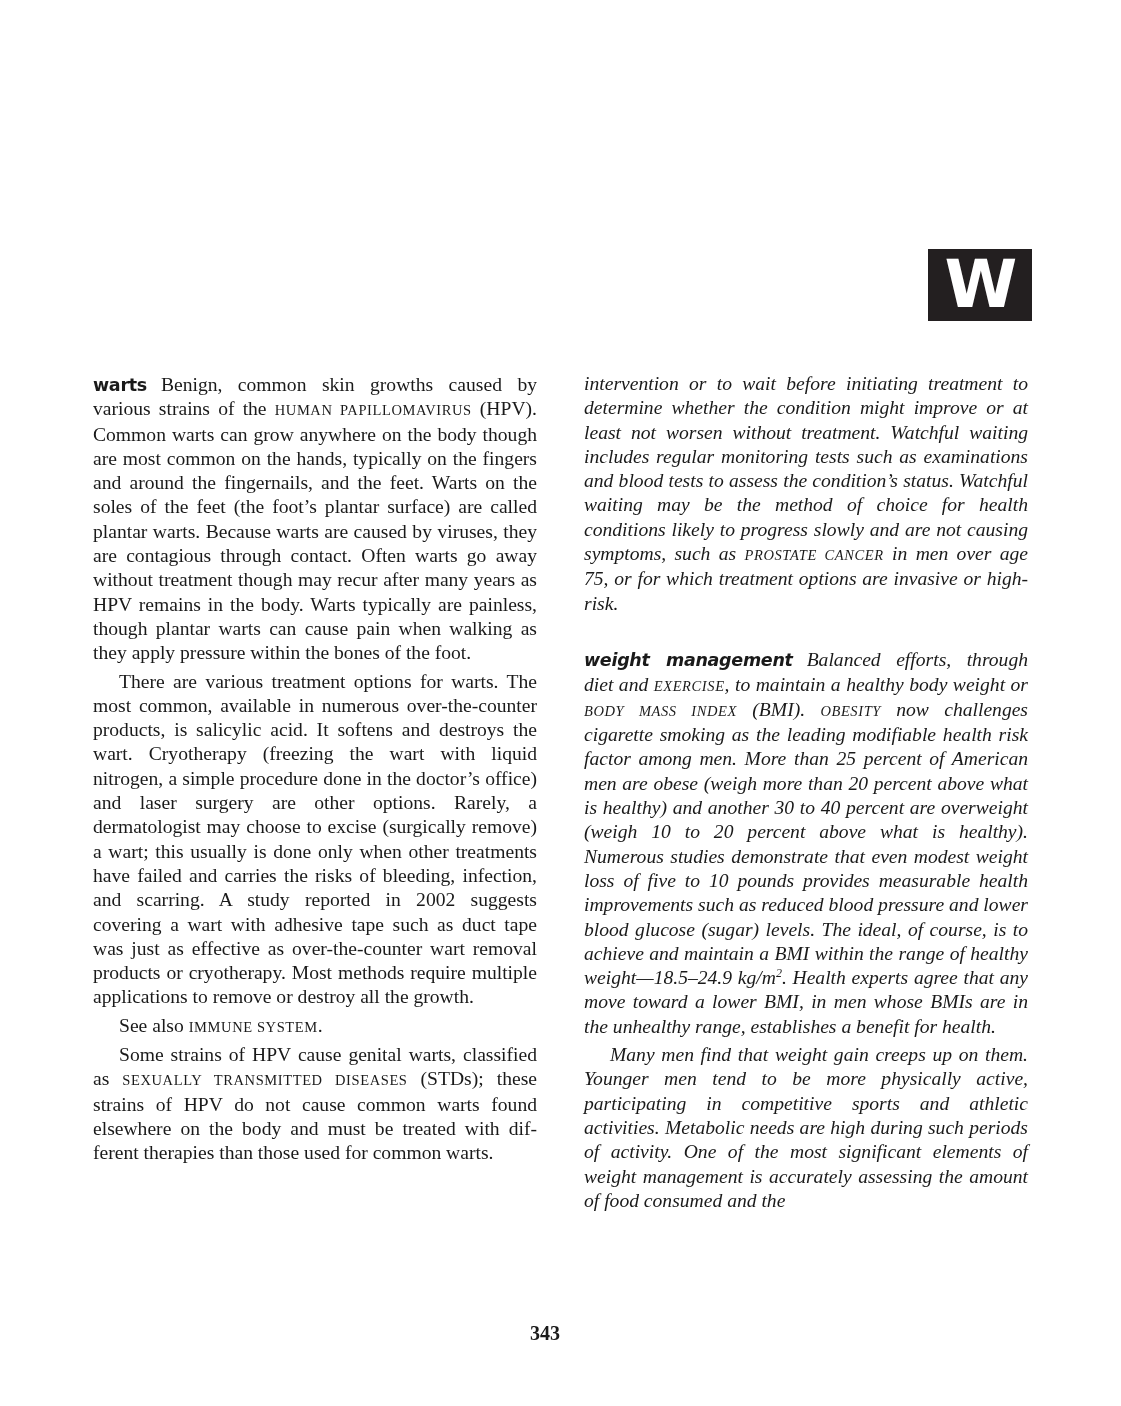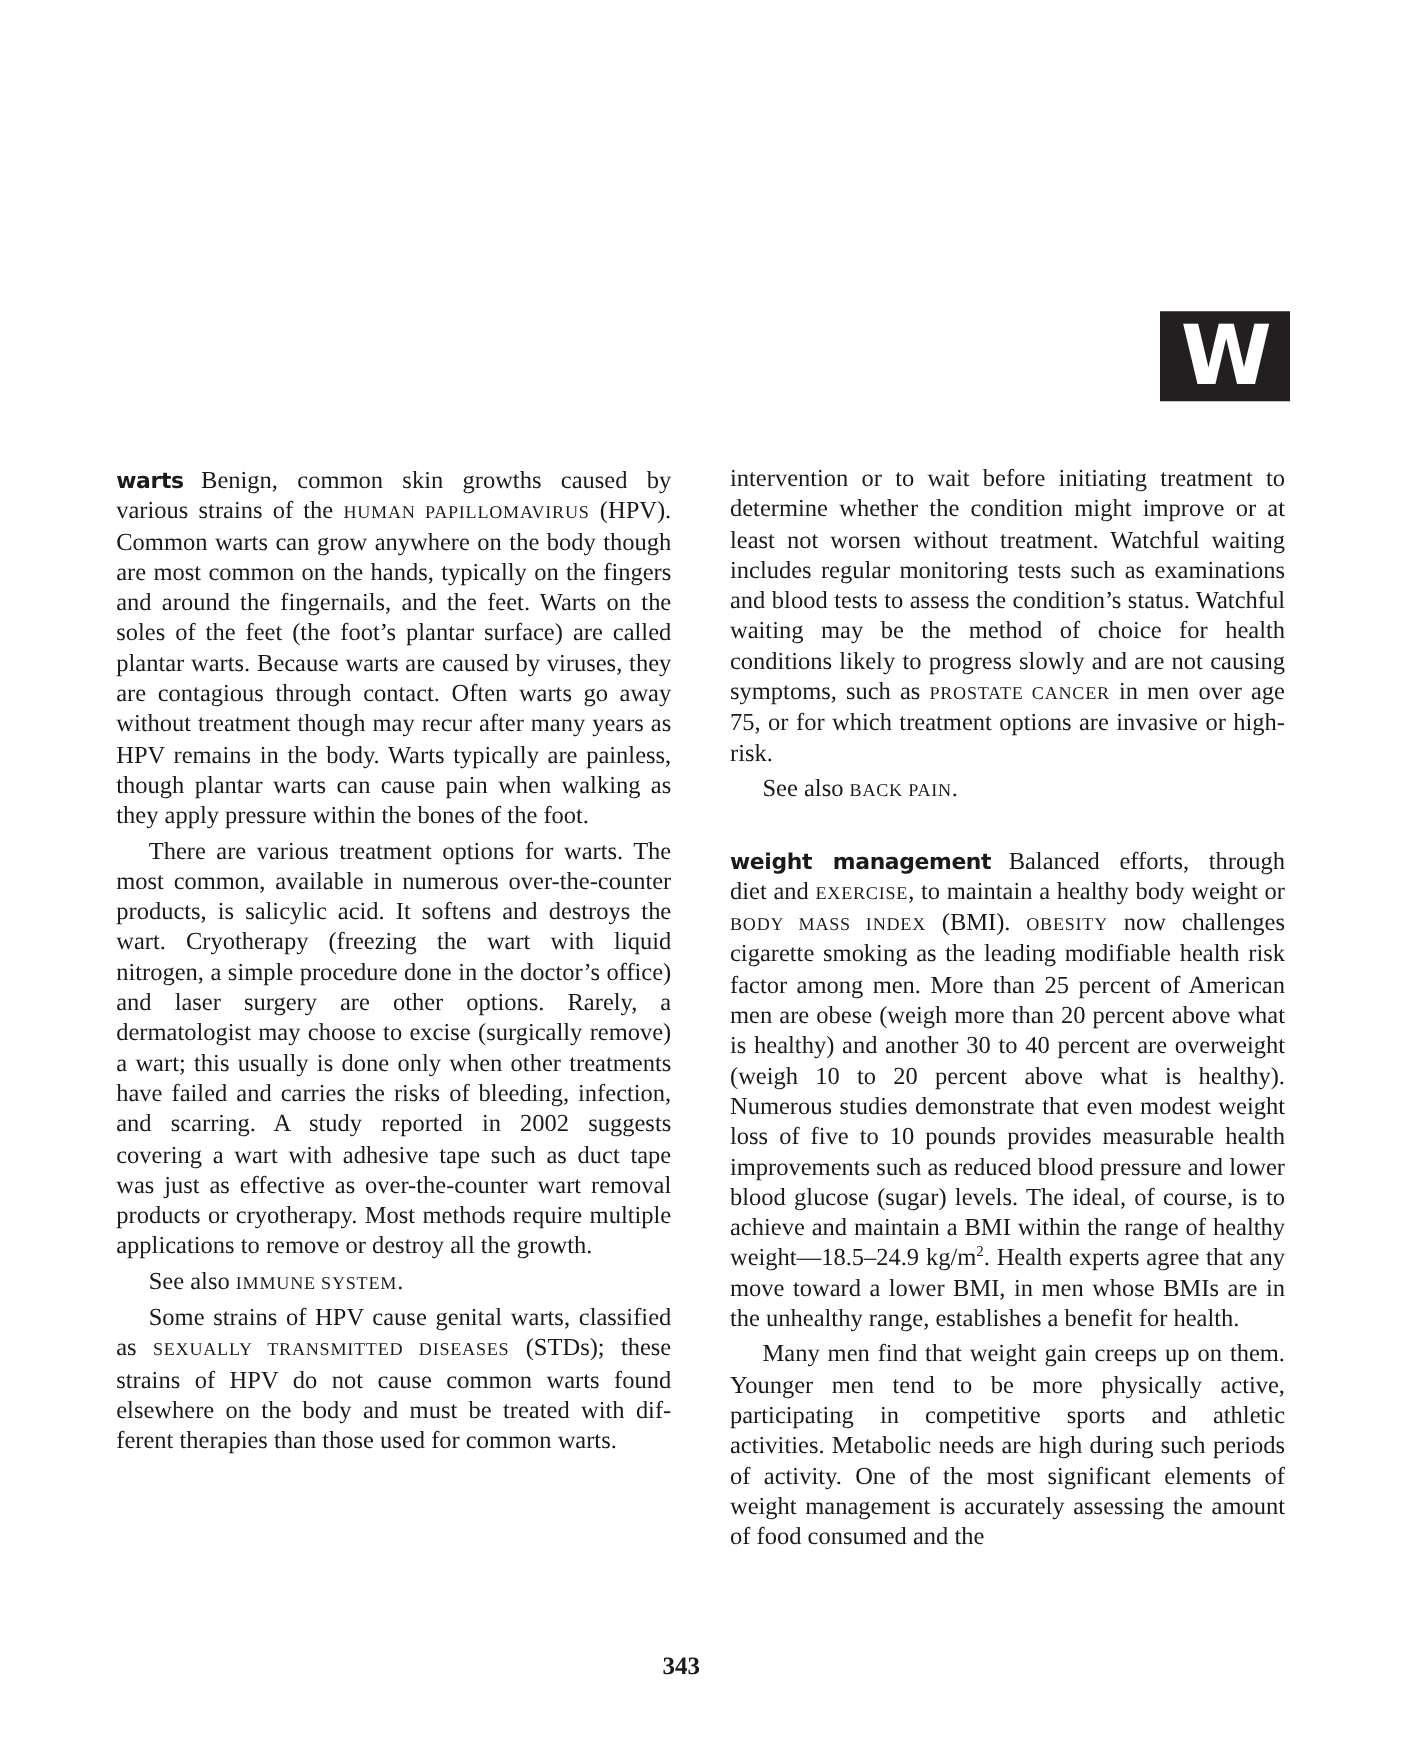--- a/index.html
+++ b/index.html
@@ -9,21 +9,21 @@
     background: #231f20; color: #ffffff;
     font-family: "DejaVu Sans", sans-serif; font-weight: bold;
     font-size: 66px; line-height: 72px; text-align: center; letter-spacing: -2px;
   }
   .col {
     position: absolute; top: 369px; width: 452px;
     font-family: "Liberation Serif", serif; font-size: 19.6px; line-height: 24.3px;
     text-align: justify; hyphens: manual;
   }
   .col-left { left: 89px; }
-  .col-right { left: 580px; top: 368px; }
+  .col-right { left: 580px; top: 368px; font-style: italic; }
   .col p { margin: 4px; }
   .col p.indent { text-indent: 26px; }
   .entry-gap { height: 24.3px; }
   .term {
     font-family: "DejaVu Sans", sans-serif; font-weight: bold; font-size: 17.5px;
     letter-spacing: -0.3px; margin-right: 14px;
   }
   .sc { font-size: 14.5px; letter-spacing: 0.6px; text-transform: uppercase; }
   sup { font-size: 12px; line-height: 0; vertical-align: 7px; }
   .page-number {
@@ -42,21 +42,20 @@
     <p class="indent">There are various treatment options for warts. The most common, available in numerous over-the-counter products, is salicylic acid. It softens and destroys the wart. Cryotherapy (freezing the wart with liquid nitrogen, a simple procedure done in the doctor’s office) and laser surgery are other options. Rarely, a dermatologist may choose to excise (surgically remove) a wart; this usually is done only when other treatments have failed and carries the risks of bleeding, infection, and scarring. A study reported in 2002 suggests covering a wart with adhesive tape such as duct tape was just as effective as over-the-counter wart removal prod­ucts or cryotherapy. Most methods require multiple applications to remove or destroy all the growth.</p>
     <p class="indent"><span>See also </span><span class="sc">immune system</span><span>.</span></p>
     <p class="indent"><span>Some strains of HPV cause genital warts, classi­fied as </span><span class="sc">sexually transmitted diseases</span><span> (STDs); these strains of HPV do not cause common warts found elsewhere on the body and must be treated with dif­ferent therapies than those used for common warts.</span></p>
   </div>
   <div class="entry-gap"></div>
 </div>
 
 <div class="col col-right">
   <div>
     <p><span>intervention or to wait before initiating treatment to determine whether the condition might improve or at least not worsen without treatment. Watchful waiting includes regular monitoring tests such as examinations and blood tests to assess the condition’s status. Watchful waiting may be the method of choice for health conditions likely to progress slowly and are not causing symptoms, such as </span><span class="sc">prostate cancer</span><span> in men over age 75, or for which treatment options are invasive or high-risk.</span></p>
-    <p class="indent"><span>See also </span><span class="sc">back pain</span><span>.</span></p>
   </div>
   <div class="entry-gap"></div>
   <div>
     <p><span class="term">weight management</span><span>Balanced efforts, through diet and </span><span class="sc">exercise</span><span>, to maintain a healthy body weight or </span><span class="sc">body mass index</span><span> (BMI). </span><span class="sc">obesity</span><span> now challenges cigarette smoking as the leading modifi­able health risk factor among men. More than 25 percent of American men are obese (weigh more than 20 percent above what is healthy) and another 30 to 40 percent are overweight (weigh 10 to 20 percent above what is healthy). Numerous studies demonstrate that even modest weight loss of five to 10 pounds provides measurable health improvements such as reduced blood pressure and lower blood glucose (sugar) levels. The ideal, of course, is to achieve and maintain a BMI within the range of healthy weight—18.5–24.9 kg/m</span><sup>2</sup><span>. Health experts agree that any move toward a lower BMI, in men whose BMIs are in the unhealthy range, establishes a benefit for health.</span></p>
     <p class="indent">Many men find that weight gain creeps up on them. Younger men tend to be more physically active, participating in competitive sports and ath­letic activities. Metabolic needs are high during such periods of activity. One of the most significant elements of weight management is accurately assessing the amount of food consumed and the</p>
   </div>
 </div>
 
 <div class="page-number">343</div>
 

